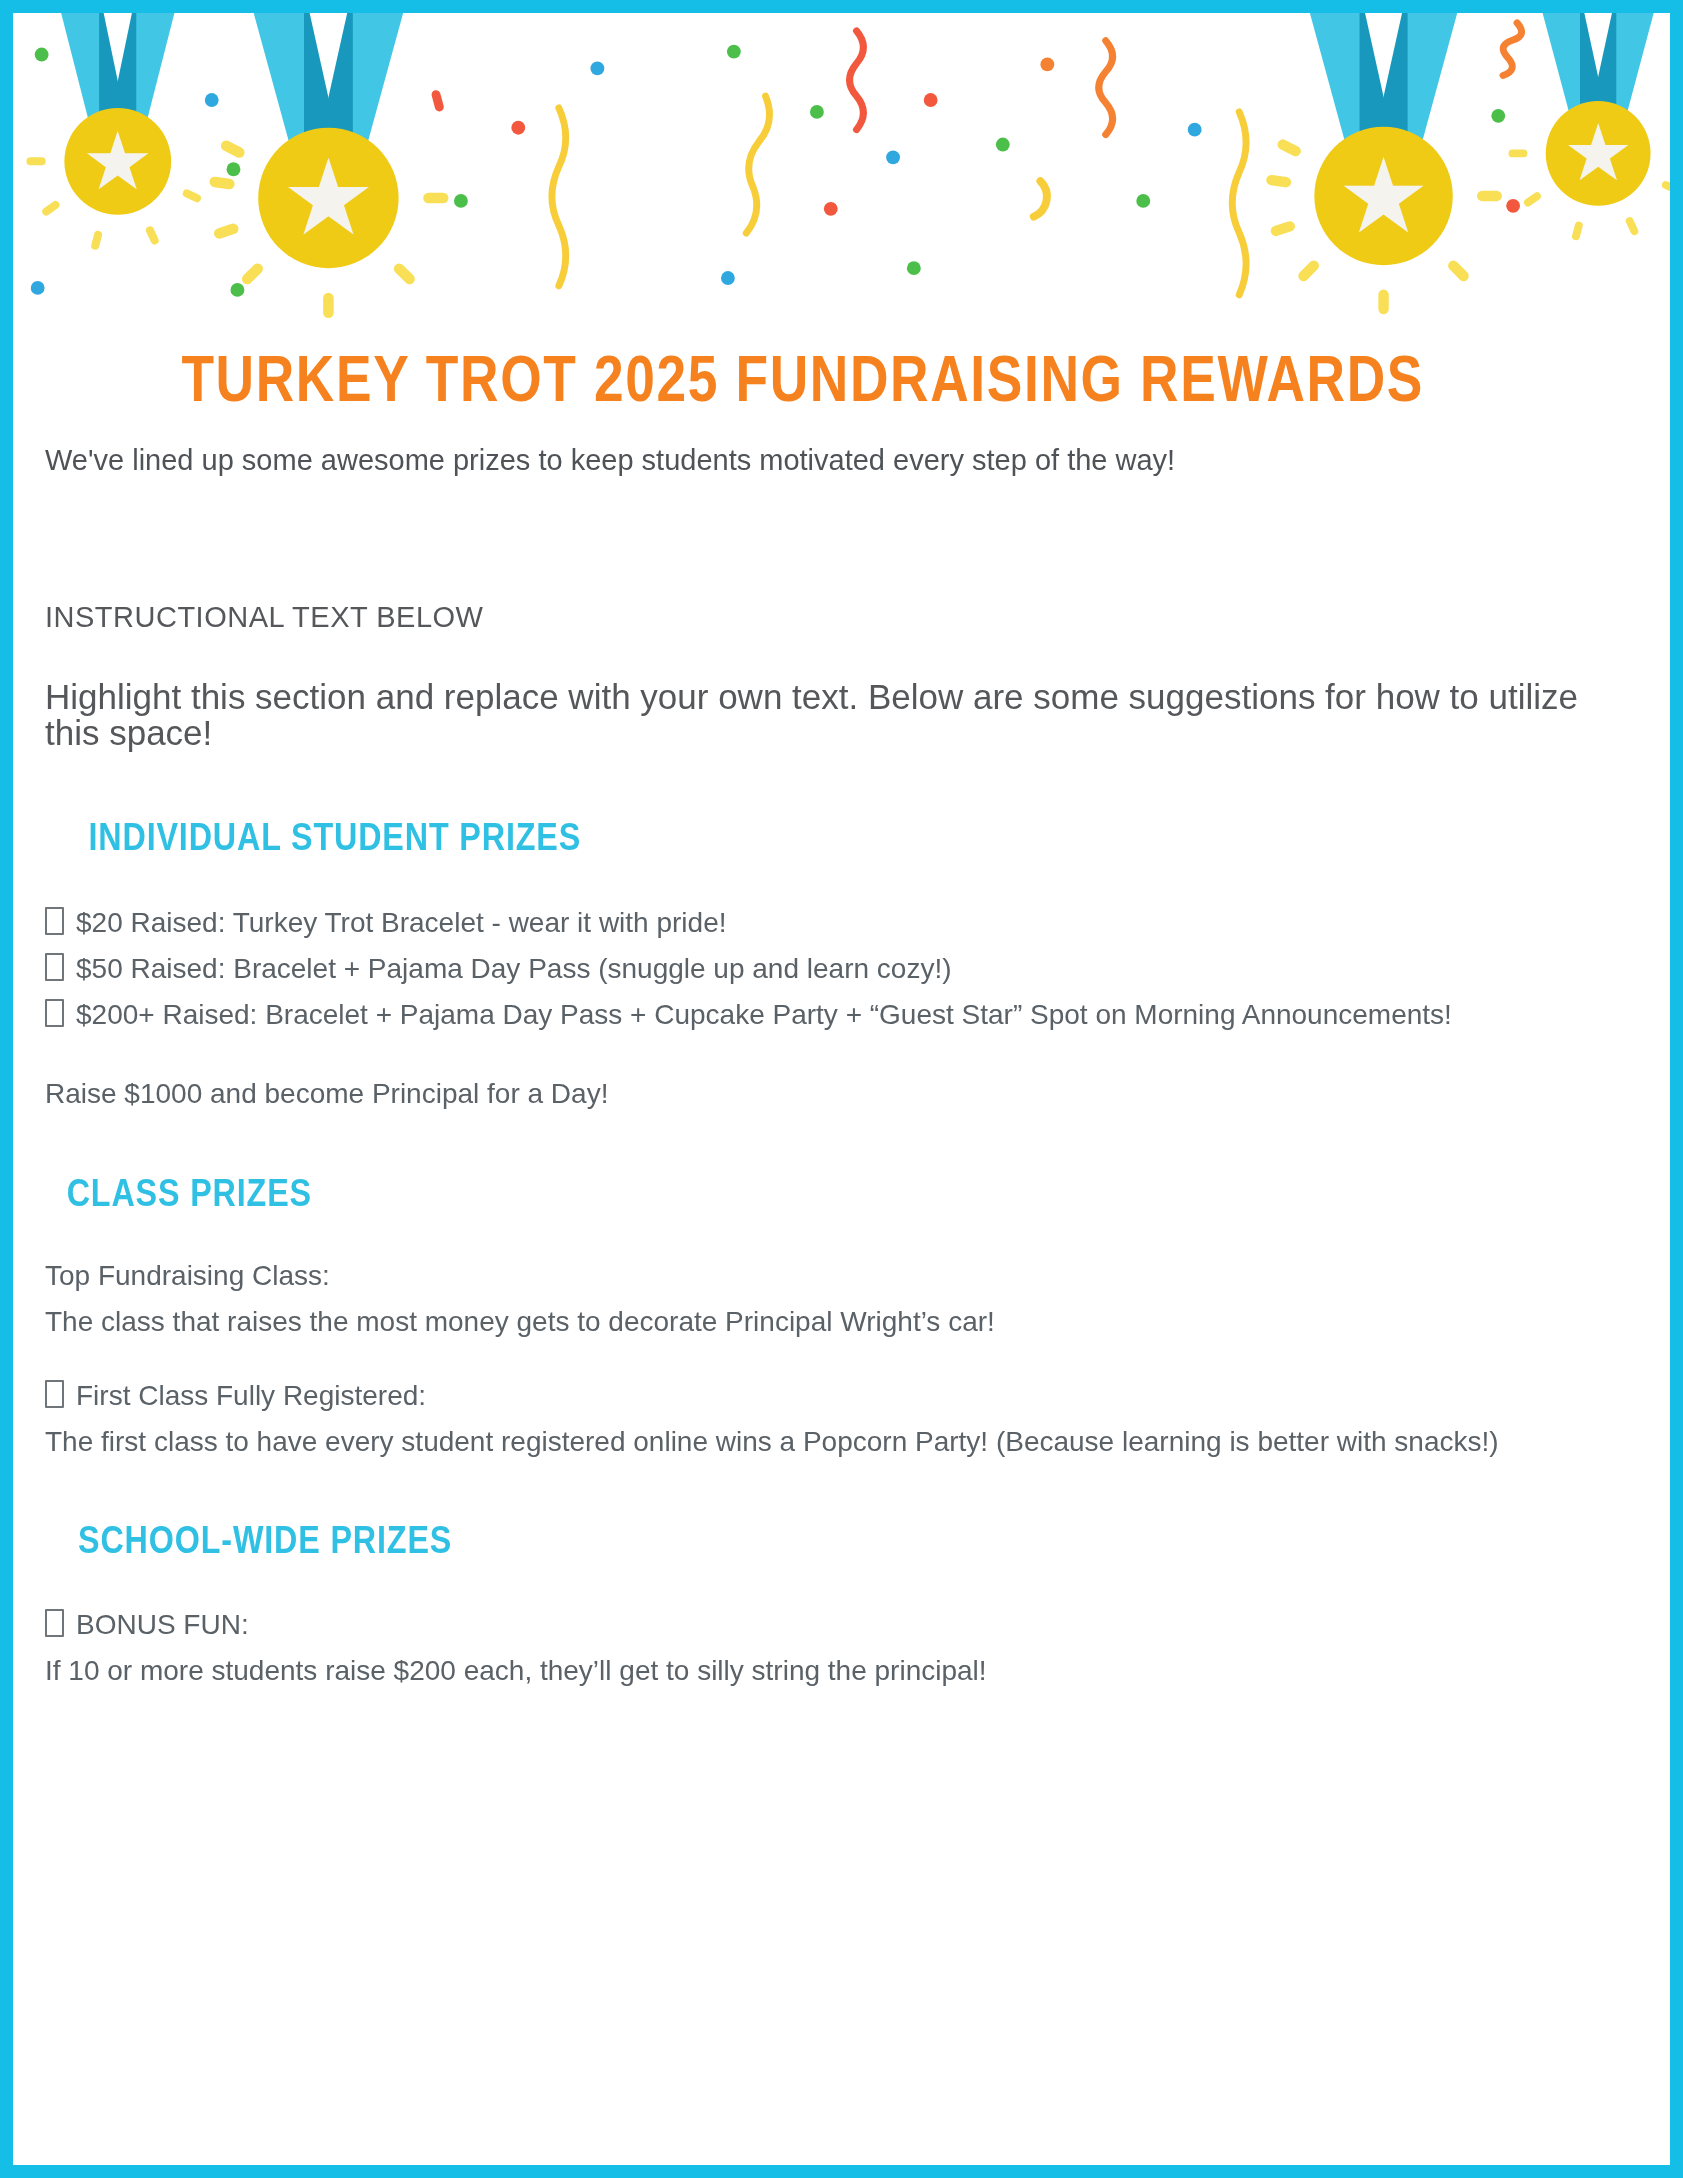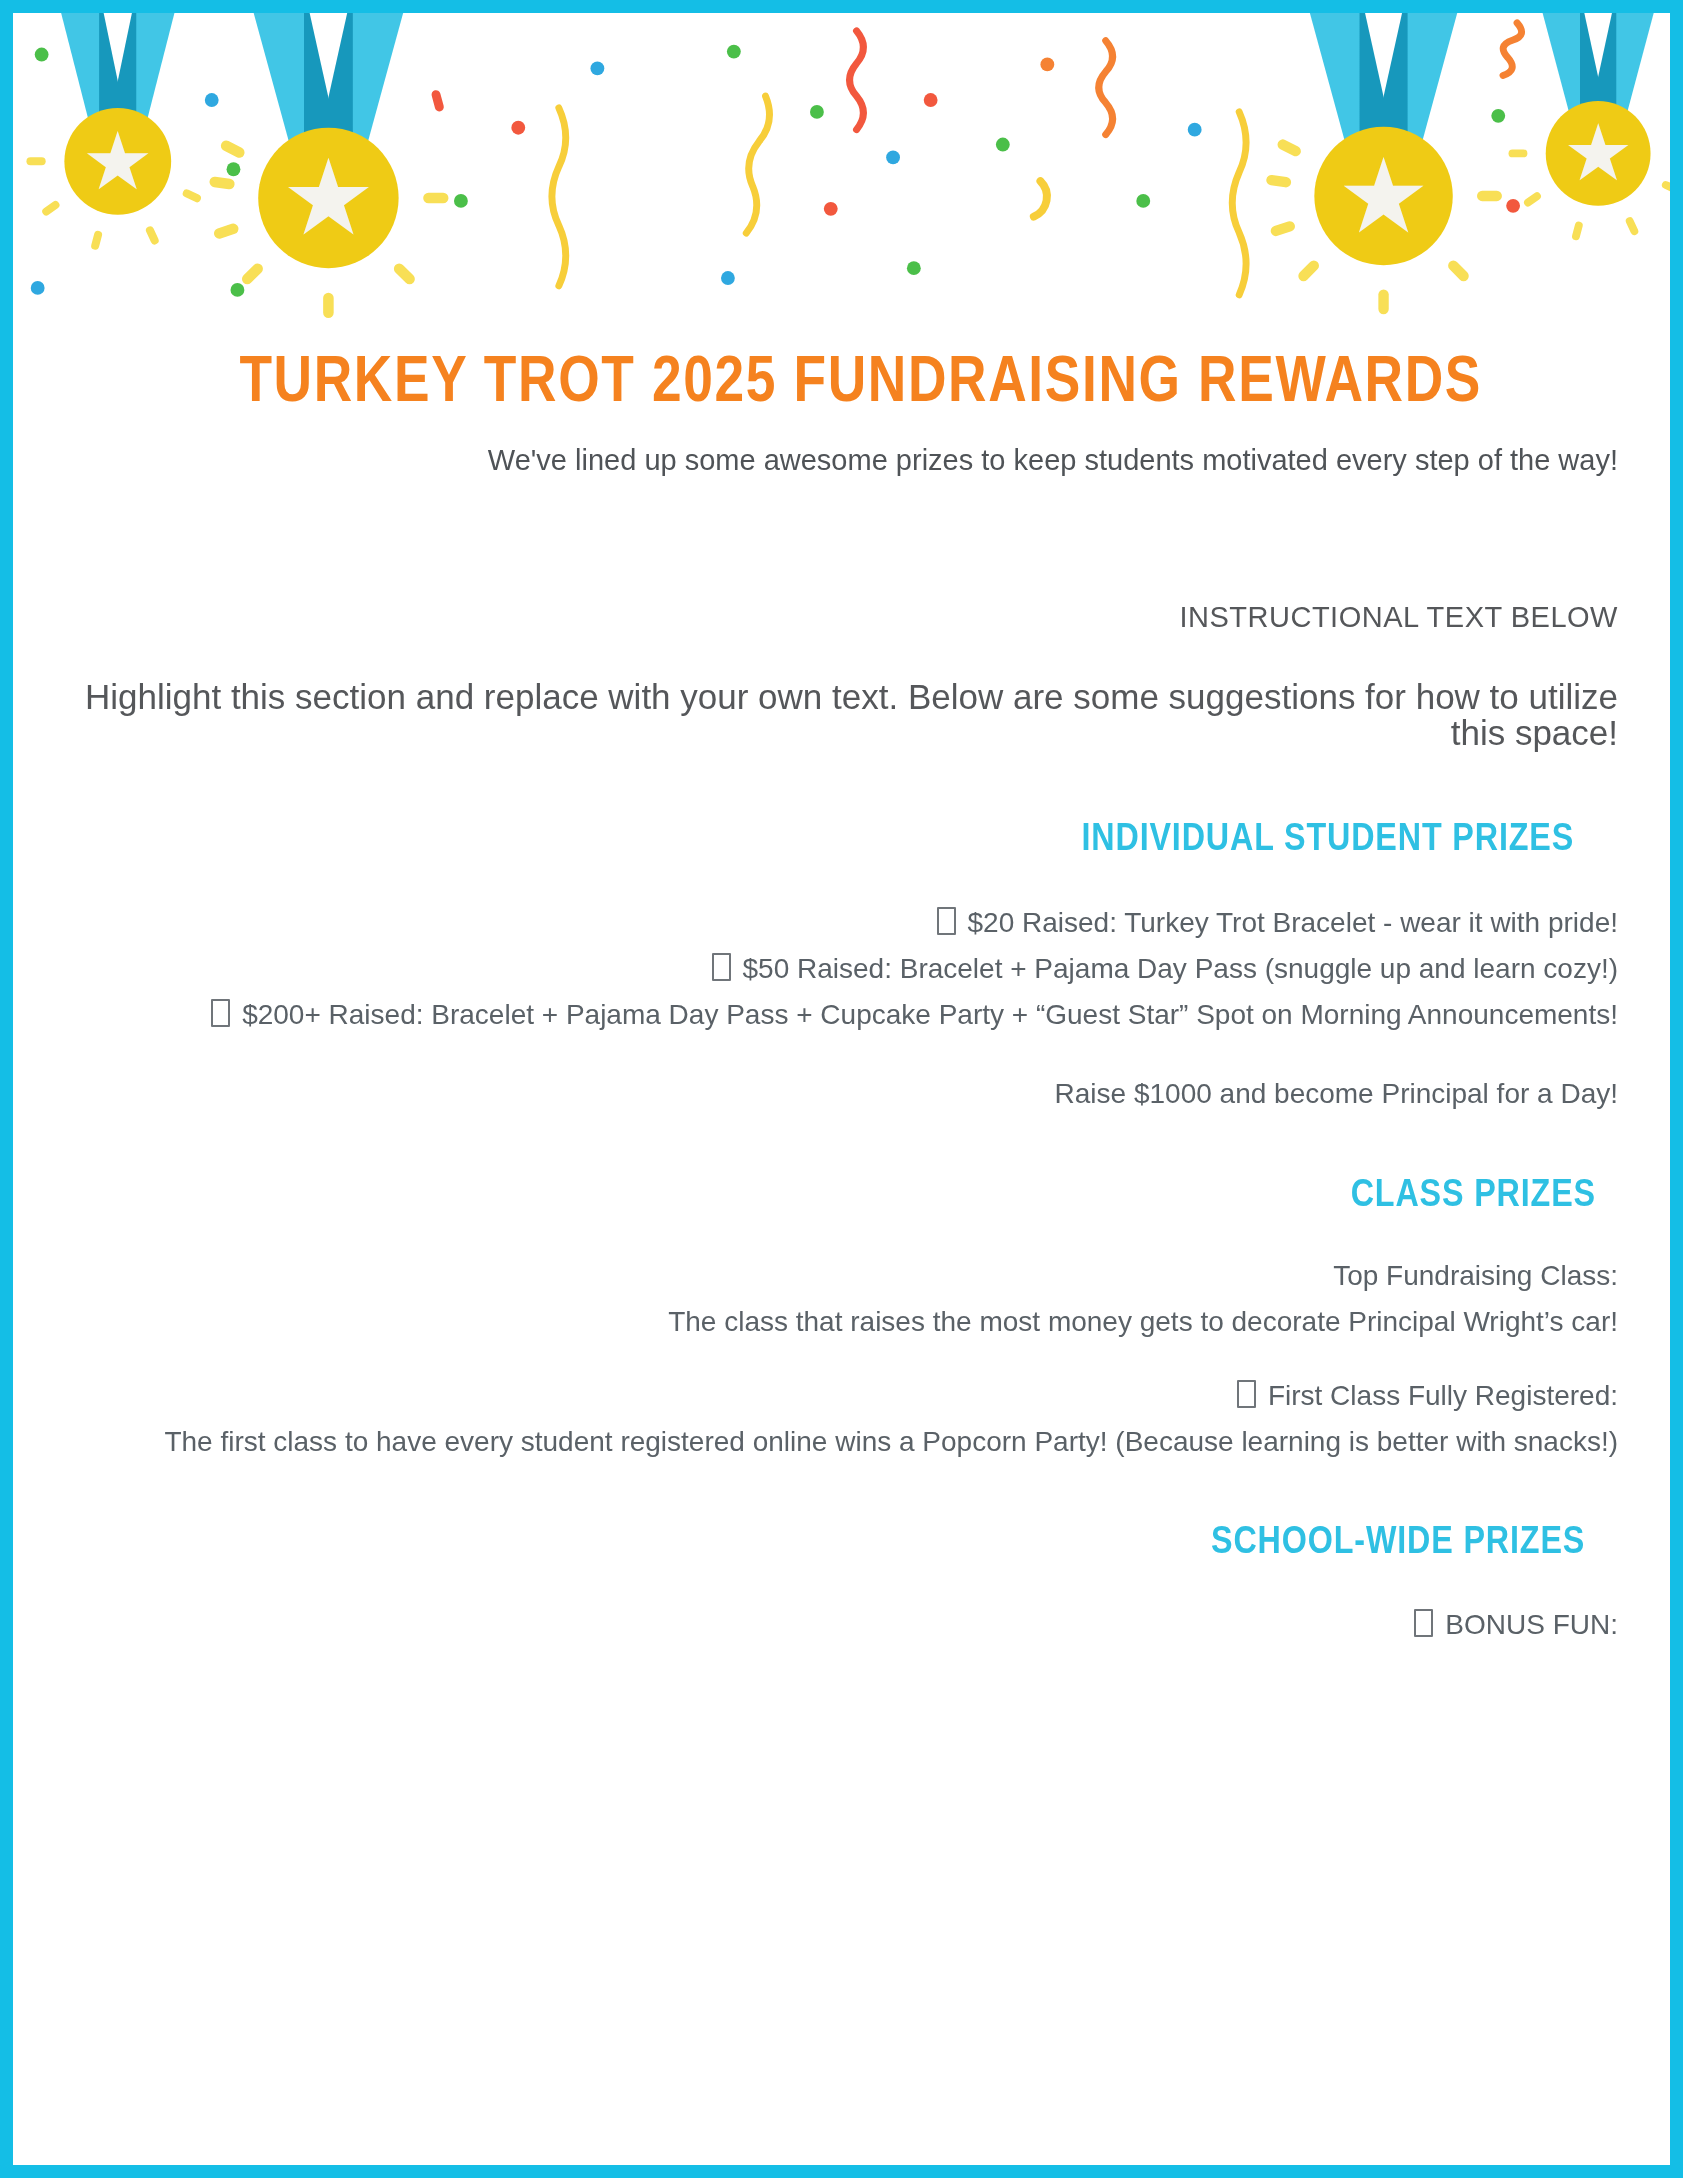--- a/index.html
+++ b/index.html
@@ -6,21 +6,21 @@
   .page{
     position:relative;
     width:1683px;height:2178px;
     box-sizing:border-box;
     background:#fff;
     border:13px solid var(--border-color,#14bee6);
     overflow:hidden;
     font-family:"Liberation Sans",sans-serif;
   }
   .deco{position:absolute;top:0;left:0;pointer-events:none}
-  .content{position:relative;text-align:right;padding:0 52px;z-index:2}
+  .content{position:relative;text-align:left;padding:0 32px;z-index:2}
   h1.title{
     margin:327px 0 0;
     font-size:65px;line-height:1.2;font-weight:700;
     color:var(--title-color,#f5821f);
     letter-spacing:2px;white-space:nowrap;
   }
   h1 .squish{display:inline-block;transform:scaleX(.82);transform-origin:center}
   .subtitle{
     margin:24px 0 0;font-size:29px;line-height:36px;color:#4f5357;
   }
@@ -192,18 +192,19 @@
         <p class="line"><span>The first class to have every student registered online wins a Popcorn Party! (Because learning is better with snacks!)</span></p>
       </div>
     </section>
 
     <section id="sec2">
       <h2 class="sec-heading">
         <span class="squish">SCHOOL-WIDE PRIZES</span>
       </h2>
       <div class="group g0">
         <p class="line"><span class="tofu"></span><span>BONUS FUN:</span></p>
+        <p class="line"><span>If 10 or more students raise $200 each, they’ll get to silly string the principal!</span></p>
       </div>
     </section>
 
   </main>
 </div>
 
 
 </body></html>

